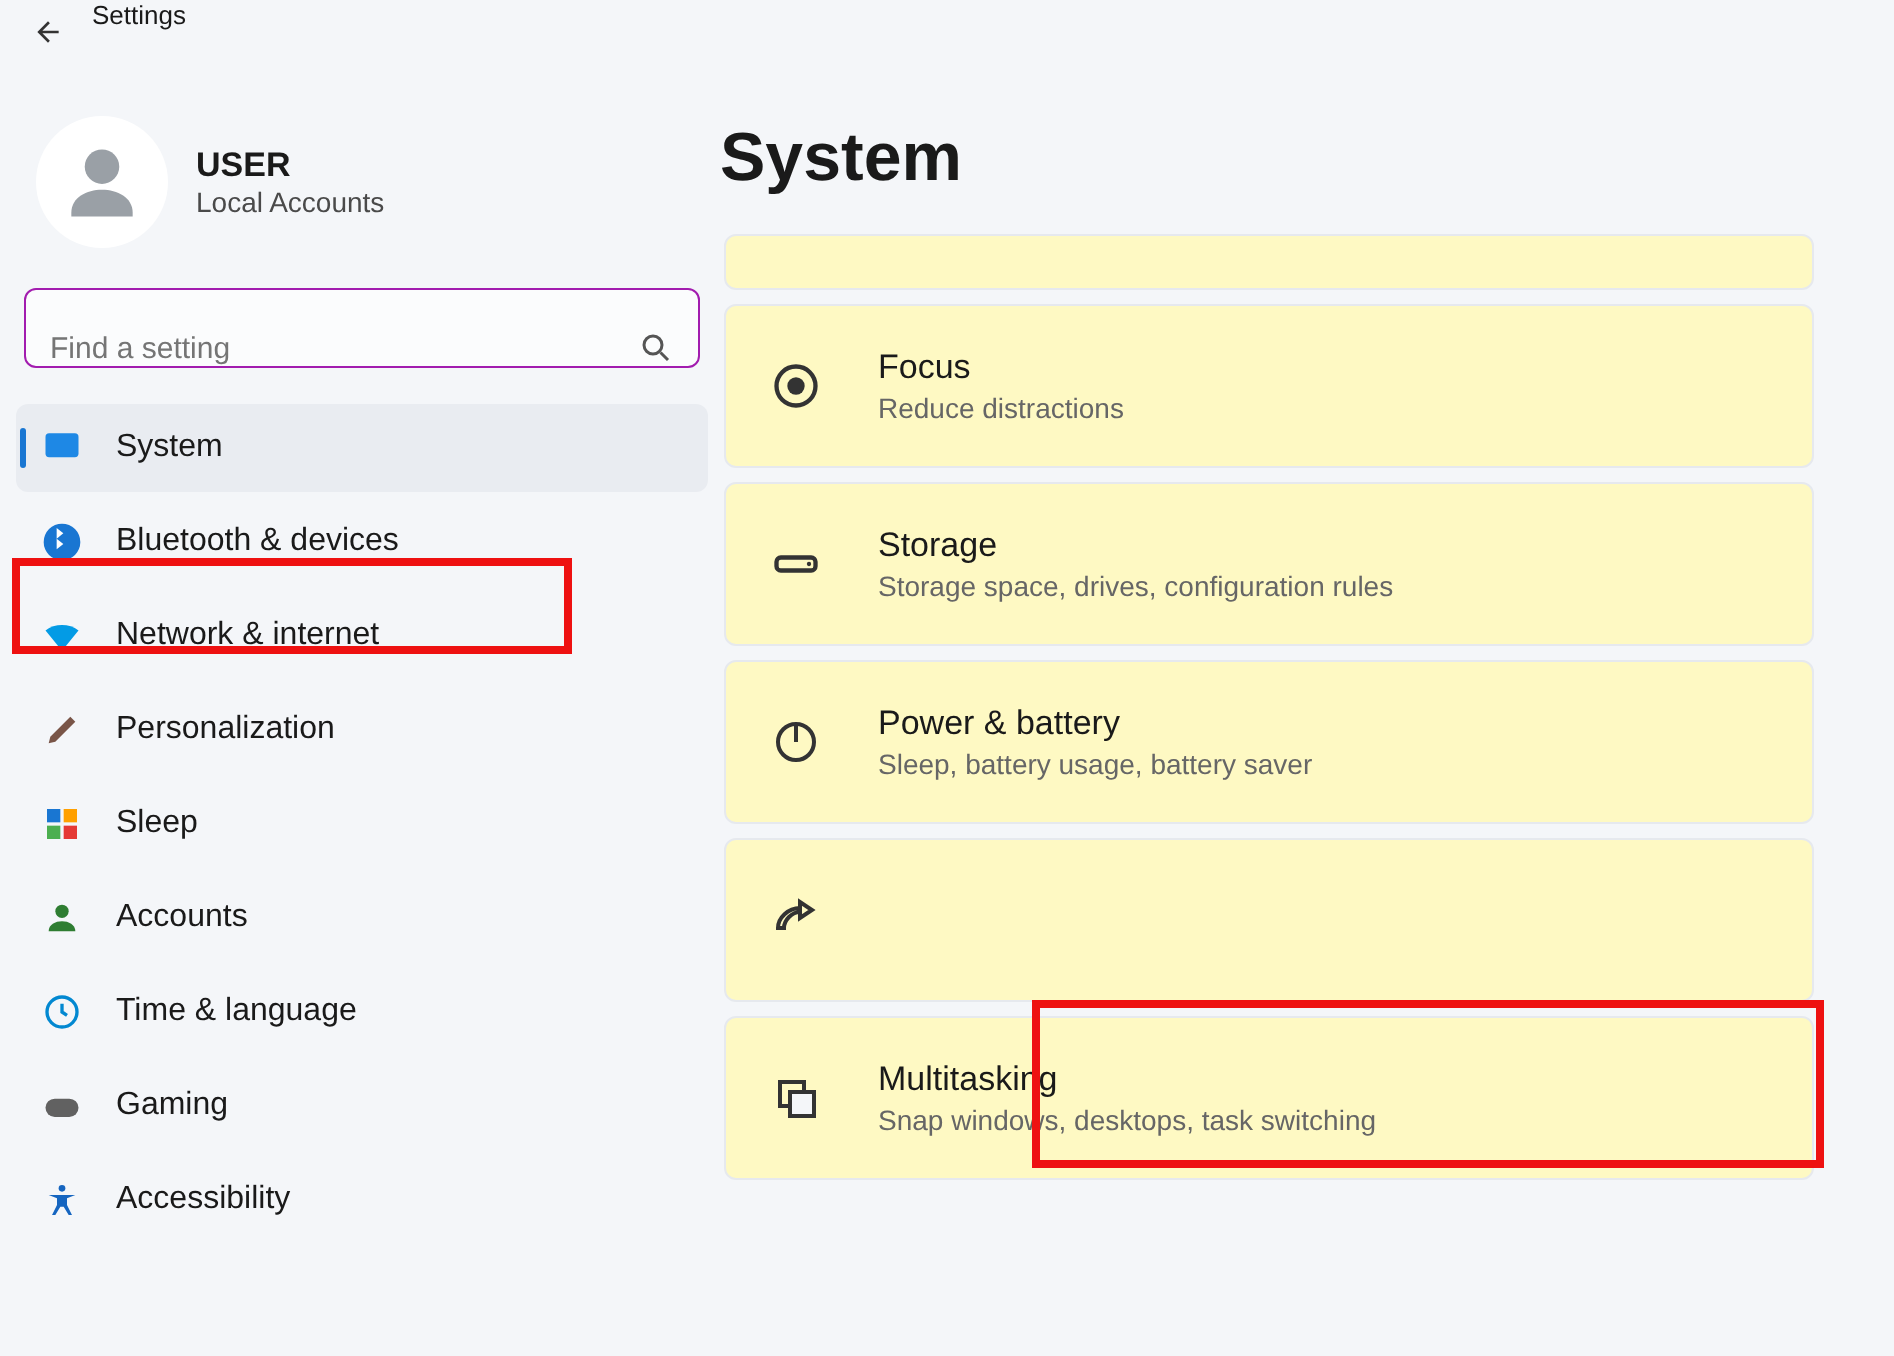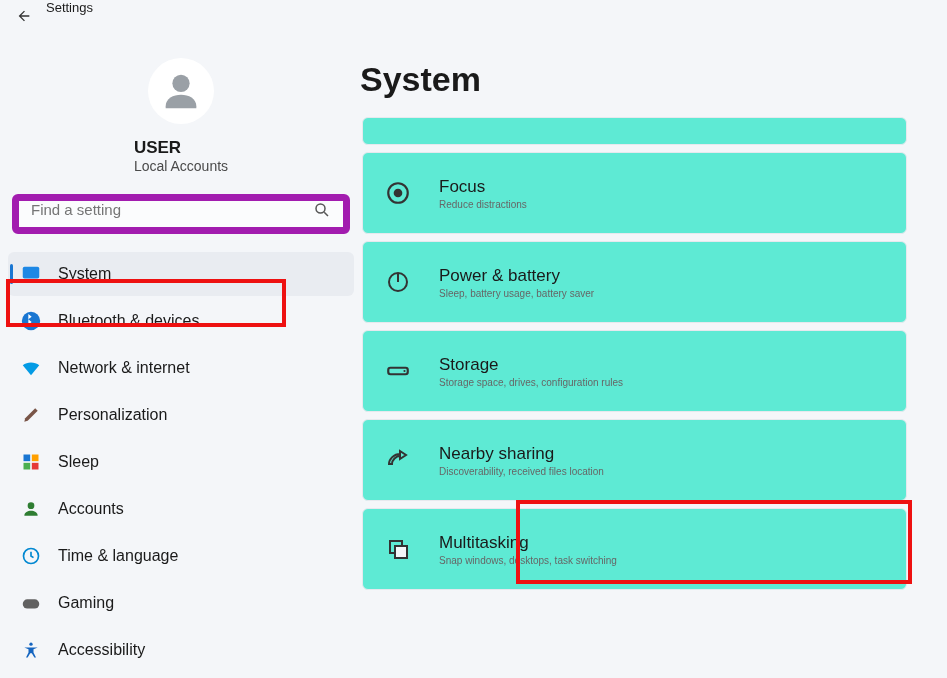--- a/index.html
+++ b/index.html
@@ -26,37 +26,36 @@
   .columns { display: flex; height: calc(100% - 40px); }
   .sidebar {
     width: 360px;
     padding: 8px 6px 0 8px;
     display: flex; flex-direction: column;
   }
   .profile {
     display: flex; align-items: center;
     padding: 10px 10px 20px 10px;
     gap: 14px;
-    flex-direction: column;
   }
   .avatar {
     width: 66px; height: 66px; border-radius: 50%;
     background: #fff;
     display: flex; align-items: center; justify-content: center;
   }
   .avatar svg { width: 46px; height: 46px; fill: #9aa0a6; }
   .profile-name { font-size: 17px; font-weight: 600; }
   .profile-sub { font-size: 14px; color: #4a4a4a; }
   .search-wrap { padding: 0 4px 18px 4px; }
   .search {
     width: 100%; height: 40px;
-    border: 7px solid #a21caf;
+    border: 1px solid #a21caf;
     border-radius: 6px;
     background: #fbfcfd;
-    display: flex; align-items: flex-start;
+    display: flex; align-items: flex-end;
     padding: 0 12px;
   }
   .search input {
     flex: 1; border: none; outline: none; background: transparent;
     font-size: 15px; color: #555;
   }
   .nav { display: flex; flex-direction: column; gap: 3px; }
   .nav-item {
     height: 44px;
     display: flex; align-items: center;
@@ -90,32 +89,32 @@
     padding: 0 0 18px 0;
   }
   .cards {
     display: flex; flex-direction: column; gap: 7px;
     overflow-y: auto;
     height: calc(100% - 58px);
     padding-right: 40px;
     padding-left: 2px;
   }
   .card {
-    background: #5eead4;
+    background: #fef9c3;
     border: 1px solid #e6e9ee;
     border-radius: 6px;
     min-height: 82px;
     display: flex; align-items: center;
     padding: 14px 20px;
     gap: 26px;
   }
   .card.partial-top { min-height: 28px; padding: 4px 20px 10px; align-items: flex-end; }
   .card-icon { width: 30px; height: 30px; display:flex; align-items:center; justify-content:center; }
   .card-title { font-size: 17px; }
-  .card-sub { font-size: 10px; color: #666; margin-top: 2px; }
+  .card-sub { font-size: 14px; color: #666; margin-top: 2px; }
   .multi-highlight { left: 516px; top: 500px; width: 396px; height: 84px; }
   
   .ic-monitor { fill:#1e88e5; }
   .ic-bt { fill:#1976d2; }
   .ic-wifi { fill:#039be5; }
   .ic-brush { fill:#795548; }
   .ic-apps { fill:#1976d2; }
   .ic-acc { fill:#2e7d32; }
   .ic-game { fill:#616161; }
   .ic-access { fill:#1565c0; }
@@ -254,54 +253,50 @@
             </svg>
           </span>
         <div>
           <div class="card-title">Focus</div>
           <div class="card-sub">Reduce distractions</div>
         </div>
       </div>
 
       <div class="card">
         <span class="card-icon">
+            <svg viewBox="0 0 24 24" width="26" height="26">
+              <rect x="3" y="9" width="18" height="6" rx="2" fill="none" stroke="#333" stroke-width="2"></rect>
+              <circle cx="18" cy="12" r="1" fill="#333"></circle>
+            </svg>
+          </span>
+        <div>
+          <div class="card-title">Storage</div>
+          <div class="card-sub">Storage space, drives, configuration rules</div>
+        </div>
+      </div>
+
+      <div class="card">
+        <span class="card-icon">
             <svg viewBox="0 0 24 24" width="24" height="24">
               <circle cx="12" cy="12" r="9" fill="none" stroke="#333" stroke-width="2"></circle>
               <line x1="12" y1="4" x2="12" y2="12" stroke="#333" stroke-width="2"></line>
             </svg>
           </span>
         <div>
           <div class="card-title">Power &amp; battery</div>
           <div class="card-sub">Sleep, battery usage, battery saver</div>
         </div>
       </div>
 
       <div class="card">
         <span class="card-icon">
-            <svg viewBox="0 0 24 24" width="26" height="26">
-              <rect x="3" y="9" width="18" height="6" rx="2" fill="none" stroke="#333" stroke-width="2"></rect>
-              <circle cx="18" cy="12" r="1" fill="#333"></circle>
-            </svg>
-          </span>
-        <div>
-          <div class="card-title">Storage</div>
-          <div class="card-sub">Storage space, drives, configuration rules</div>
-        </div>
-      </div>
-
-      <div class="card">
-        <span class="card-icon">
             <svg viewBox="0 0 24 24" width="24" height="24">
               <path d="M4 12c0-4 4-8 8-8v3l6-4-6-4v3c-6 0-11 5-11 10z" fill="none" stroke="#333" stroke-width="2" transform="translate(2 4)"></path>
             </svg>
           </span>
-        <div>
-          <div class="card-title">Nearby sharing</div>
-          <div class="card-sub">Discoverability, received files location</div>
-        </div>
       </div>
 
       <div class="card">
         <span class="card-icon">
             <svg viewBox="0 0 24 24" width="24" height="24">
               <rect x="4" y="4" width="12" height="12" fill="none" stroke="#333" stroke-width="2"></rect>
               <rect x="9" y="9" width="12" height="12" fill="#f4f6f9" stroke="#333" stroke-width="2"></rect>
             </svg>
           </span>
         <div>

